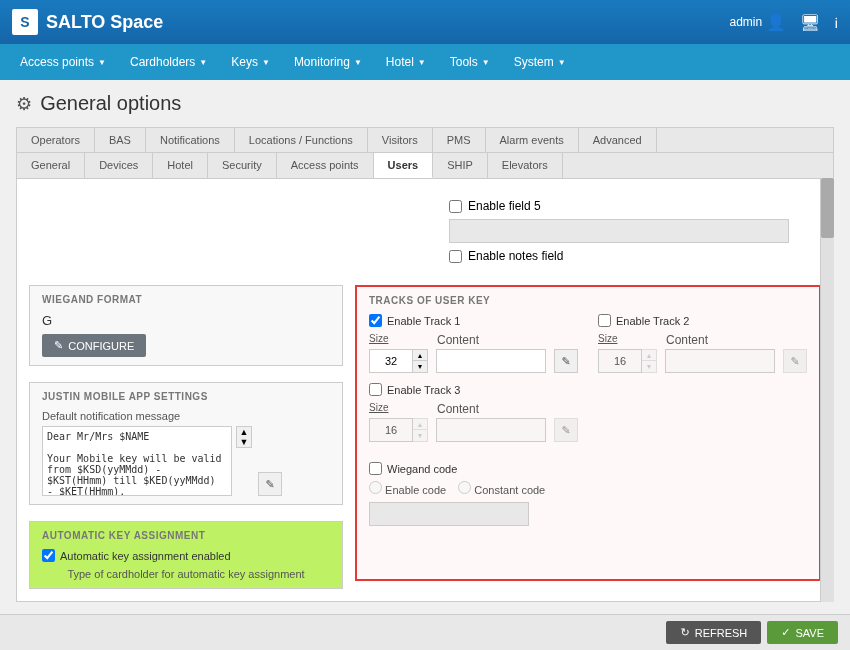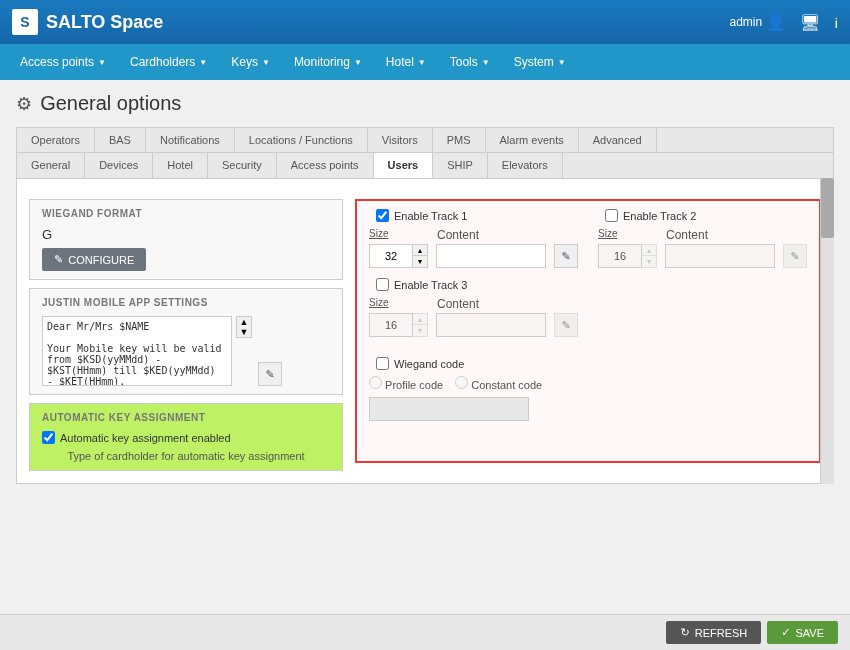--- a/index.html
+++ b/index.html
@@ -194,21 +194,20 @@
       border: 2px solid #e53935 !important;
       background: #fff8f8;
     }
     .track-enable {
       display: flex;
       align-items: center;
       gap: 5px;
       margin-bottom: 6px;
       font-size: 11px;
       color: #333;
-      margin-left: 7px;
     }
     .track-fields {
       display: flex;
       align-items: flex-end;
       gap: 8px;
       margin-left: 0;
     }
     .size-input {
       width: 44px;
       height: 24px;
@@ -440,36 +439,48 @@
     <div class="tab">Security</div>
     <div class="tab">Access points</div>
     <div class="tab active">Users</div>
     <div class="tab">SHIP</div>
     <div class="tab">Elevators</div>
   </div>
 
   <div class="content-wrapper">
     <div class="content-panel">
 
+      <div class="enable-fields" style="margin-left: 420px;">
+        <div class="enable-row">
+          <input type="checkbox" style="">
+          <span>Enable field 5</span>
+        </div>
+        <input type="text" class="text-input-wide" value="" style="">
+        <div class="enable-row" style="margin-top: 6px;">
+          <input type="checkbox" style="">
+          <span>Enable notes field</span>
+        </div>
+      </div>
 
       <div class="two-col">
 
-        <div style="flex:1; display:flex; flex-direction:column; ">
+        <div style="flex:1; display:flex; flex-direction:column; gap:8px;">
 
           <div class="section wiegand-section" style="flex:0 0 auto;">
             <div class="section-title">WIEGAND FORMAT</div>
             <div class="wiegand-value">G</div>
             <button class="configure-btn">
               <span>✎</span>
               <span>CONFIGURE</span>
             </button>
           </div>
 
           <div class="section justin-section" style="flex:0 0 auto;">
             <div class="section-title">JUSTIN MOBILE APP SETTINGS</div>
+            <div class="default-msg-label">Default notification message</div>
             <div class="msg-container">
               <textarea class="msg-textarea" style="">Dear Mr/Mrs $NAME
 
 Your Mobile key will be valid from $KSD(yyMMdd) - $KST(HHmm) till $KED(yyMMdd) - $KET(HHmm).
 In case of having any problem please do</textarea>
               <div class="msg-scroll">
                 <span style="font-size:9px;cursor:pointer;">▲</span>
                 <span style="font-size:9px;cursor:pointer;">▼</span>
               </div>
               <button class="edit-btn" style="margin-left:2px;align-self:flex-end;">✎</button>
@@ -481,20 +492,21 @@
             <div class="auto-check-row">
               <input type="checkbox" checked="" style="">
               <span>Automatic key assignment enabled</span>
             </div>
             <div class="auto-type-row">Type of cardholder for automatic key assignment</div>
           </div>
 
         </div>
 
         <div class="section tracks-section" style="flex:1;">
+          <div class="section-title">TRACKS OF USER KEY</div>
 
           <div class="track-two-col">
 
             <div class="track-col">
 
               <div class="track-enable">
                 <input type="checkbox" checked="" style="">
                 <span>Enable Track 1</span>
               </div>
 
@@ -570,21 +582,21 @@
             </div>
 
             <div class="track-col">
               <div class="track-enable">
                 <input type="checkbox" style="">
                 <span>Wiegand code</span>
               </div>
               <div class="radio-group">
                 <label>
                   <input type="radio" name="wiegand-type" disabled="" style="">
-                  <span>Profile code</span>
+                  <span>Enable code</span>
                 </label>
                 <label>
                   <input type="radio" name="wiegand-type" disabled="" style="">
                   <span>Constant code</span>
                 </label>
               </div>
               <input type="text" class="code-input-wide" disabled="" style="">
             </div>
           </div>
 

